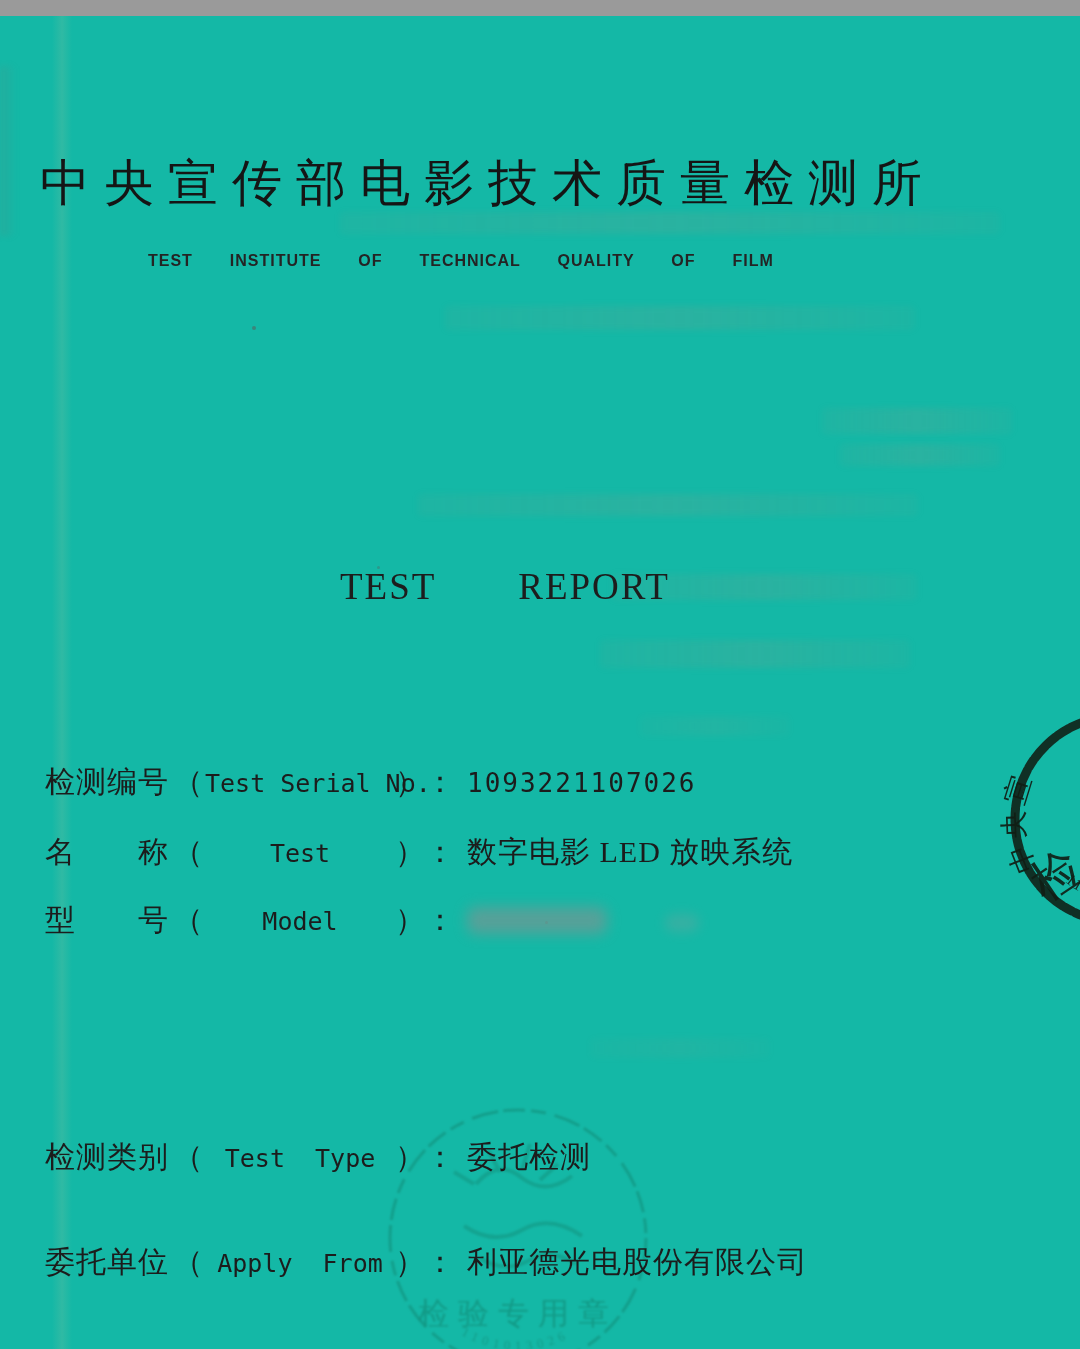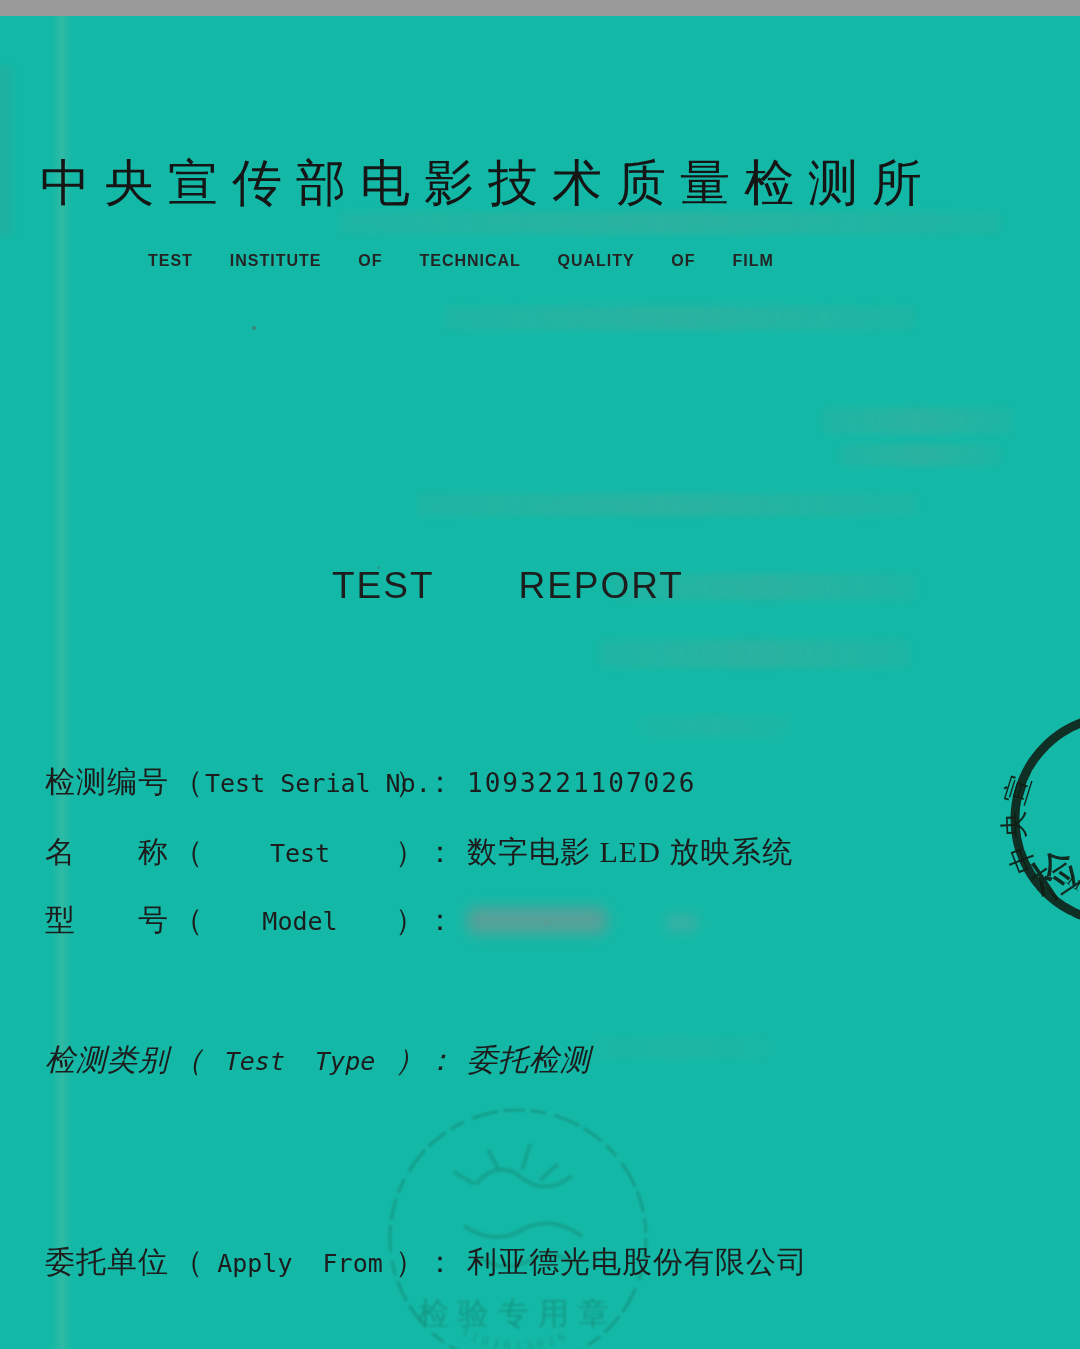--- a/index.html
+++ b/index.html
@@ -34,22 +34,22 @@
     position:absolute;top:236px;left:148px;
     font-family:"Liberation Sans","DejaVu Sans",sans-serif;
     font-size:16px;font-weight:600;letter-spacing:1px;word-spacing:13px;color:#242424;
     white-space:pre;
   }
   .title-zh{
     position:absolute;top:352px;left:147px;font-size:110px;letter-spacing:76px;
     white-space:nowrap;color:#141414;
   }
   .title-en{
-    position:absolute;top:549px;left:332px;
-    font-family:Liberation Sans, sans-serif;
+    position:absolute;top:549px;left:340px;
+    font-family:Liberation Serif, serif;
     font-size:37px;font-weight:500;letter-spacing:2px;word-spacing:30px;color:#1d1d1d;
     white-space:pre;
   }
 
   
   .row{position:absolute;left:45px;white-space:nowrap;font-size:30px;color:#1c1c1c;}
   .row .zh{display:inline-block;min-width:122px;letter-spacing:1px;vertical-align:baseline;}
   .row .open{display:inline-block;margin:0 2px 0 4px;}
   .row .en{
     display:inline-block;width:190px;text-align:center;
@@ -103,21 +103,21 @@
   </div>
 
   <div class="row" style="top:816px;">
     <span class="zh">名　　称</span><span class="open">（</span><span class="en">Test</span><span class="close">）：</span><span class="val">数字电影 LED 放映系统</span>
   </div>
 
   <div class="row" style="top:884px;">
     <span class="zh">型　　号</span><span class="open">（</span><span class="en">Model</span><span class="close">）：</span><span class="val"><span class="blob"></span><span class="blob2"></span></span>
   </div>
 
-  <div class="row" style="top:1024px;font-style:italic;">
+  <div class="row" style="top:1121px;">
     <span class="zh">检测类别</span><span class="open">（</span><span class="en">Test  Type</span><span class="close">）：</span><span class="val">委托检测</span>
   </div>
 
 
   <div class="row" style="top:1226px;">
     <span class="zh">委托单位</span><span class="open">（</span><span class="en">Apply  From</span><span class="close">）：</span><span class="val">利亚德光电股份有限公司</span>
   </div>
 
   <svg class="red-stamp" width="250" height="250" viewBox="0 0 250 250">
     <defs>

